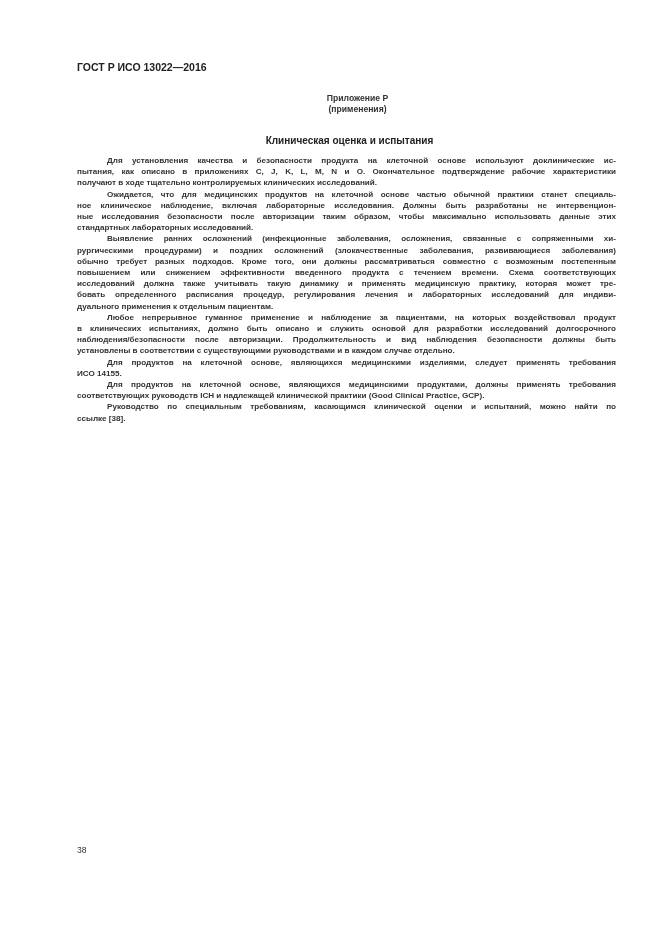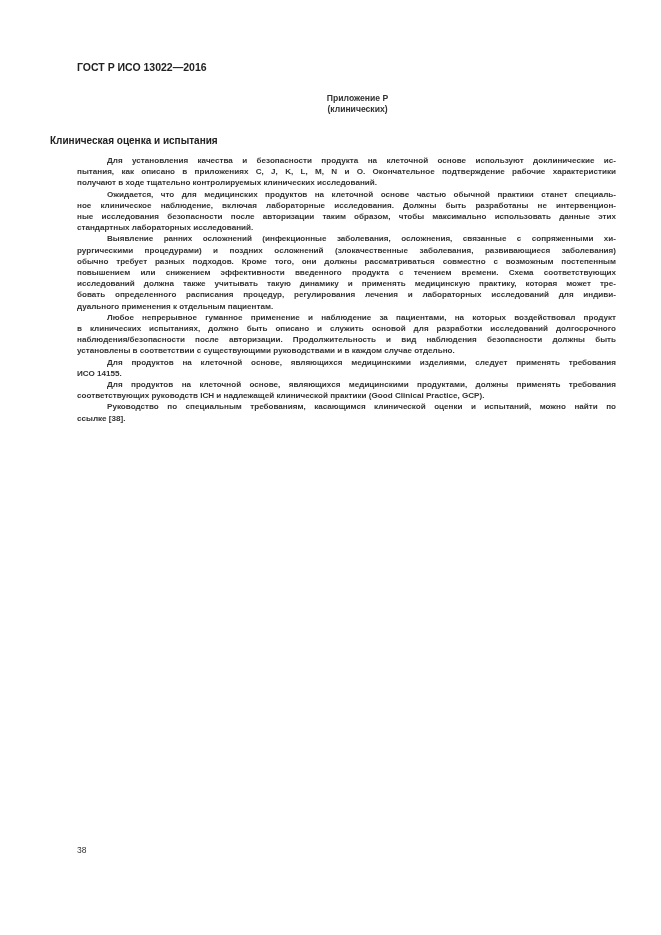--- a/index.html
+++ b/index.html
@@ -1,34 +1,34 @@
 <!DOCTYPE html>
 <html><head>
 <meta charset="utf-8">
 <style>
   html, body { margin: 0; padding: 0; background: #ffffff; }
   body { width: 661px; height: 935px; position: relative; overflow: hidden;
          font-family: "Liberation Sans", sans-serif; color: #2a2a2a; }
   .header { position: absolute; left: 77px; top: 61px; font-size: 10.5px; font-weight: bold; color: #222; text-align: center; }
   .annex { position: absolute; left: 0; width: 661px; top: 93px; text-align: center; font-size: 8.6px; font-weight: bold; line-height: 11px; color: #333; padding-left: 54px; box-sizing: border-box; }
-  .title { position: absolute; left: 0; width: 661px; top: 135px; font-size: 10px; font-weight: bold; color: #222; padding-left: 50px; box-sizing: border-box; }
+  .title { position: absolute; left: 0; width: 661px; top: 135px; text-align: center; font-size: 10px; font-weight: bold; color: #222; padding-left: 38px; box-sizing: border-box; }
   .body { position: absolute; left: 77px; top: 155px; width: 539px; font-size: 8.1px; line-height: 11.2px; color: #333; font-weight: bold; }
   .line { display: block; white-space: nowrap; text-align: justify; text-align-last: justify; }
   .line.last { text-align-last: left; }
   .line.indent { text-indent: 30px; }
   .pagenum { position: absolute; left: 77px; top: 845px; font-size: 8.5px; color: #333; text-align: center; }
 </style>
 </head>
 <body>
 
 <div class="header">ГОСТ Р ИСО 13022—2016</div>
 
 <div class="annex">
   <div>Приложение Р</div>
-  <div>(клинических)</div>
+  <div>(применения)</div>
 </div>
 
 <div class="title">Клиническая оценка и испытания</div>
 
 <div class="body">
   <div>
     <span class="line indent">Для установления качества и безопасности продукта на клеточной основе используют доклинические ис-</span>
     <span class="line">пытания, как описано в приложениях C, J, K, L, M, N и O. Окончательное подтверждение рабочие характеристики</span>
     <span class="line last">получают в ходе тщательно контролируемых клинических исследований.</span>
   </div>

